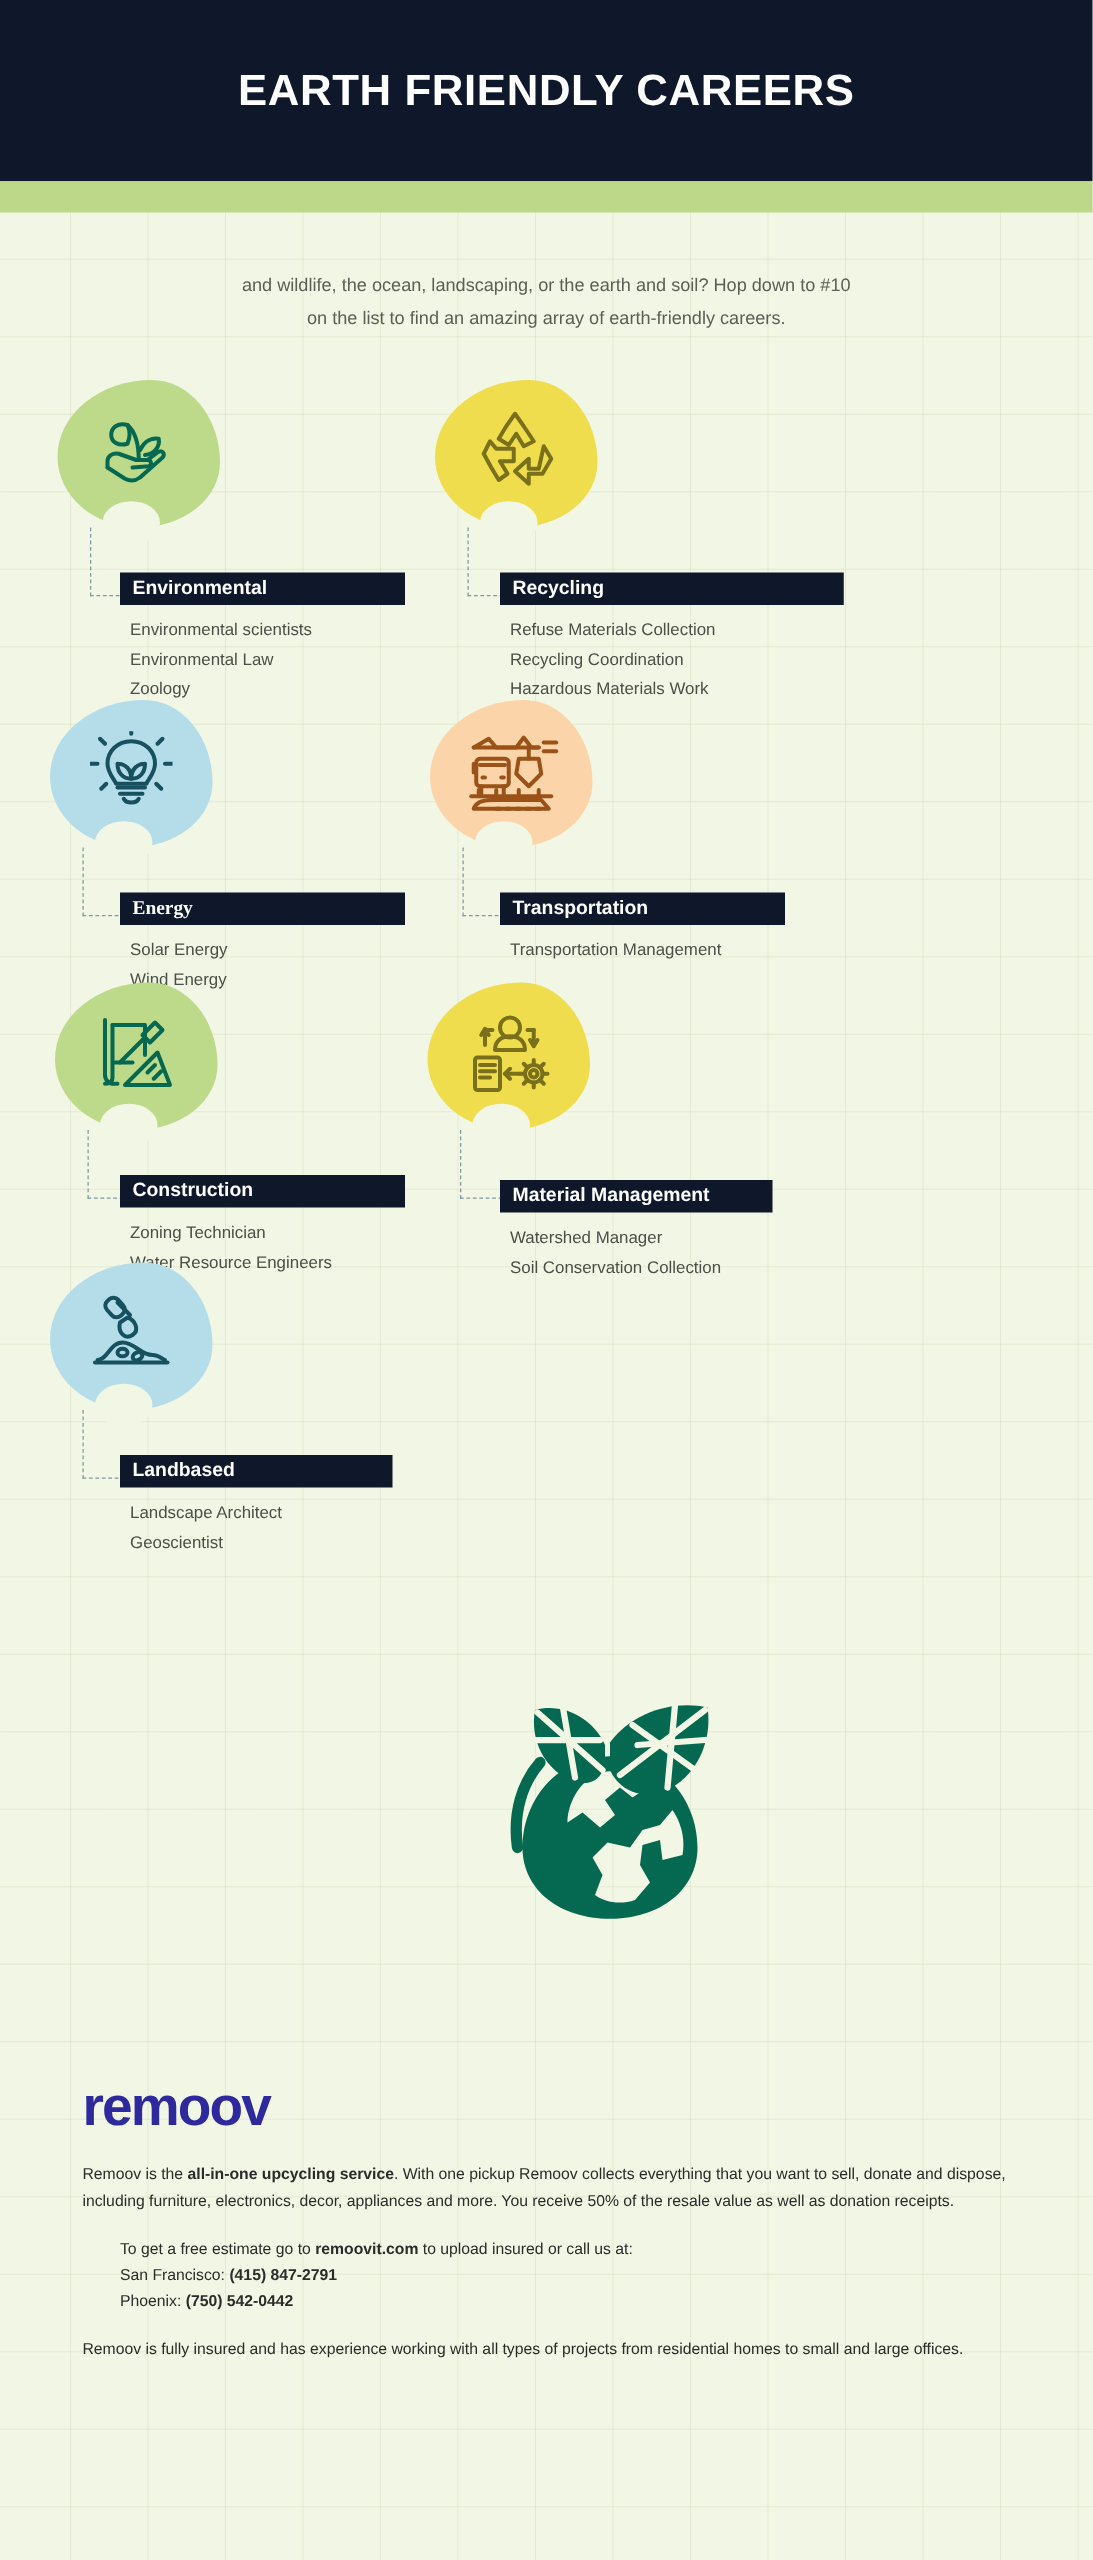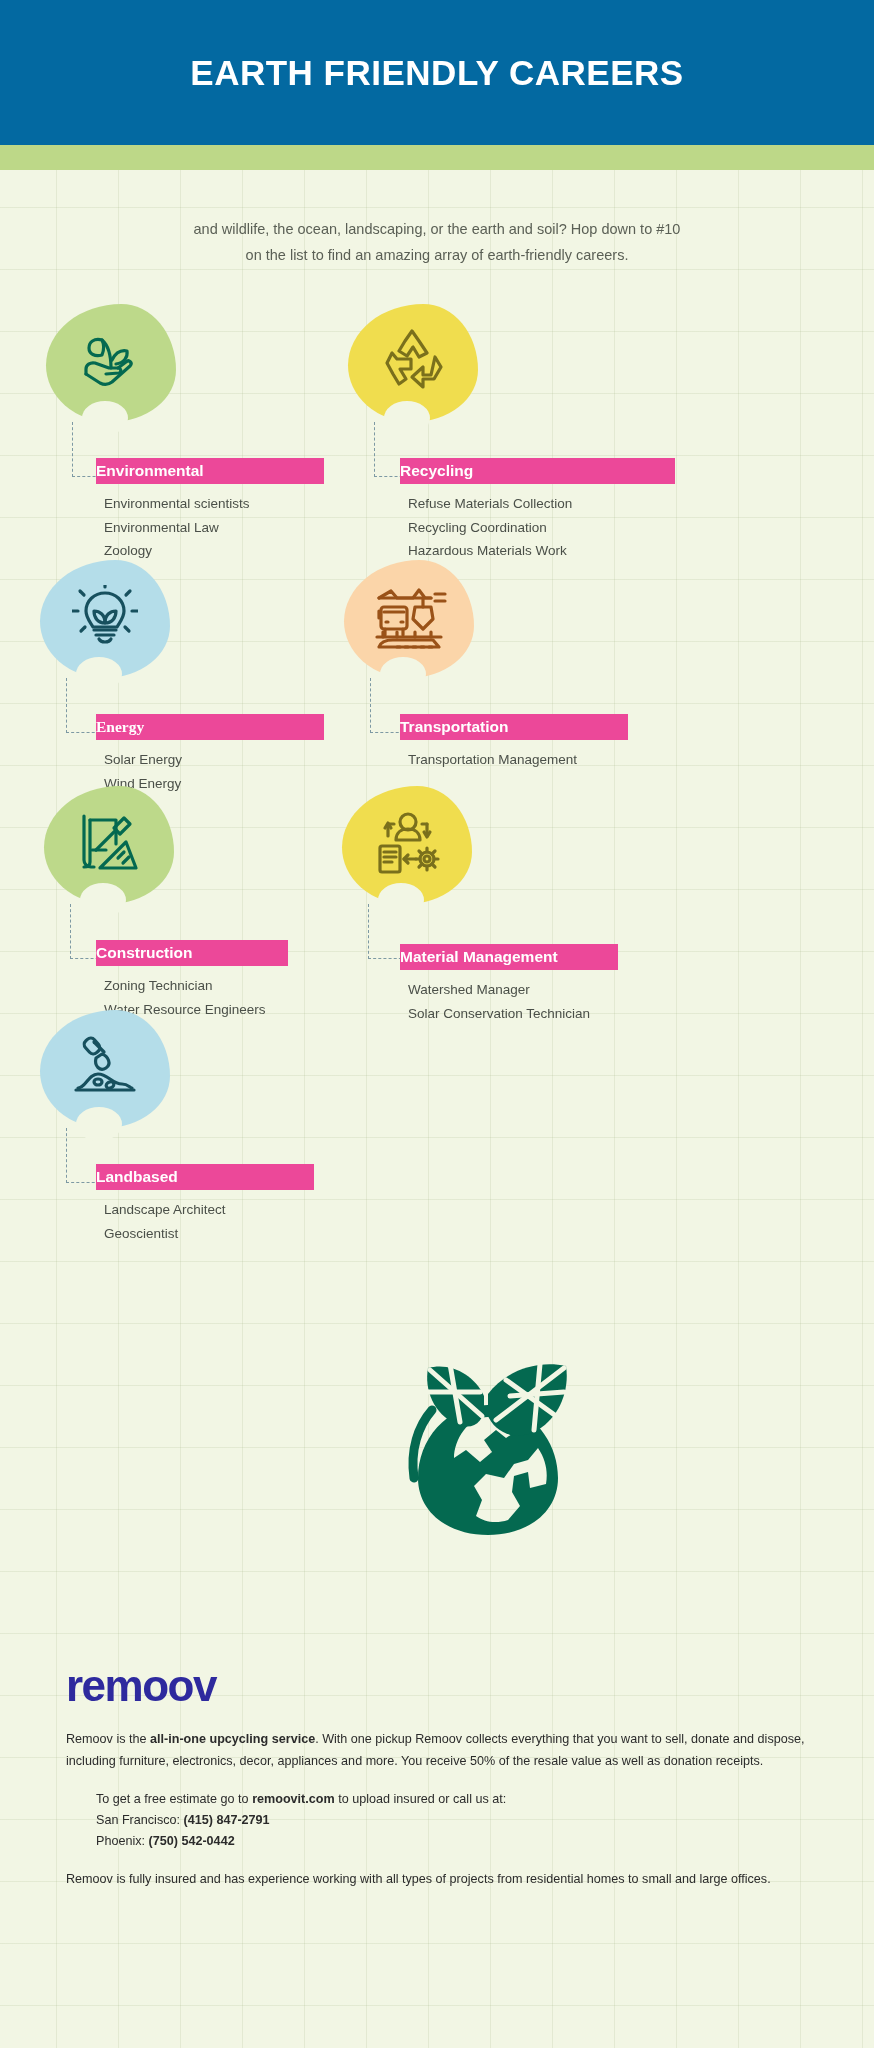--- a/index.html
+++ b/index.html
@@ -19,21 +19,21 @@
     background-size:62px 62px;
     background-position:-6px 0;
     pointer-events:none;
     z-index:0;
   }
   .layer{ position:relative; z-index:2; }
 
   
   .header{
     height:145px;
-    background:#0369a1;
+    background:#0f172a;
     display:flex; align-items:center; justify-content:center;
     position:relative; z-index:3;
   }
   .header h1{
     margin:0;
     color:#ffffff;
     font-size:35px;
     font-weight:bold;
     letter-spacing:0.5px;
     text-align:center;
@@ -78,23 +78,24 @@
   .connector{
     position:absolute;
     border-left:1px dashed #7d99a3;
     border-bottom:1px dashed #7d99a3;
     width:38px; height:54px;
     left:26px; top:118px;
   }
 
   .bar{
     position:absolute;
-    background:#ec4899;
+    background:#0f172a;
     height:26px;
     display:flex; align-items:center;
+    padding-left:10px;
     box-sizing:border-box;
     color:#fff;
     font-weight:bold;
     font-size:15.5px;
   }
   .items{
     position:absolute;
     font-size:13.5px;
     color:#4a4f48;
     line-height:23.5px;
@@ -271,21 +272,21 @@
                 <path d="M22 40 L42 20"></path>
                 <path d="M40 18 L50 8 L56 14 L46 24 Z"></path>
                 <path d="M26 58 L52 32 L62 58 Z"></path>
                 <path d="M44 48 L50 42"></path>
                 <path d="M49 53 L55 47"></path>
               </g>
             </svg></span>
         </div>
         <div class="connector"></div>
       </div>
-      <div class="bar" style="left: 96px; top: 648px; width: 192px;">
+      <div class="bar" style="left: 96px; top: 648px; width: 228px;">
         <span>Construction</span>
       </div>
       <div class="items" style="left: 104px; top: 682px;">
         <div>Zoning Technician</div>
         <div>Water Resource Engineers</div>
       </div>
       <div class="cat" style="left: 342px; top: 494px;">
         <div class="blob">
           <div class="shape" style="background:#f0dd4e"></div>
           <div class="notch"></div>
@@ -311,21 +312,21 @@
               </g>
             </svg></span>
         </div>
         <div class="connector"></div>
       </div>
       <div class="bar" style="left: 400px; top: 652px; width: 218px;">
         <span>Material Management</span>
       </div>
       <div class="items" style="left: 408px; top: 686px;">
         <div>Watershed Manager</div>
-        <div>Solar Conservation Technician</div>
+        <div>Soil Conservation Collection</div>
       </div>
       <div class="cat" style="left: 40px; top: 718px;">
         <div class="blob">
           <div class="shape" style="background:#b4dde9"></div>
           <div class="notch"></div>
           <span><svg width="66" height="62" viewBox="0 0 66 62">
               <g stroke="#17505e" fill="none" stroke-width="3.2" stroke-linecap="round" stroke-linejoin="round">
                 <path d="M22 6 L32 16"></path>
                 <rect x="14" y="2" width="12" height="16" rx="5" transform="rotate(-42 20 10)"></rect>
                 <path d="M24 22 C22 30 28 36 34 32 C40 28 36 20 30 18 Z"></path>

